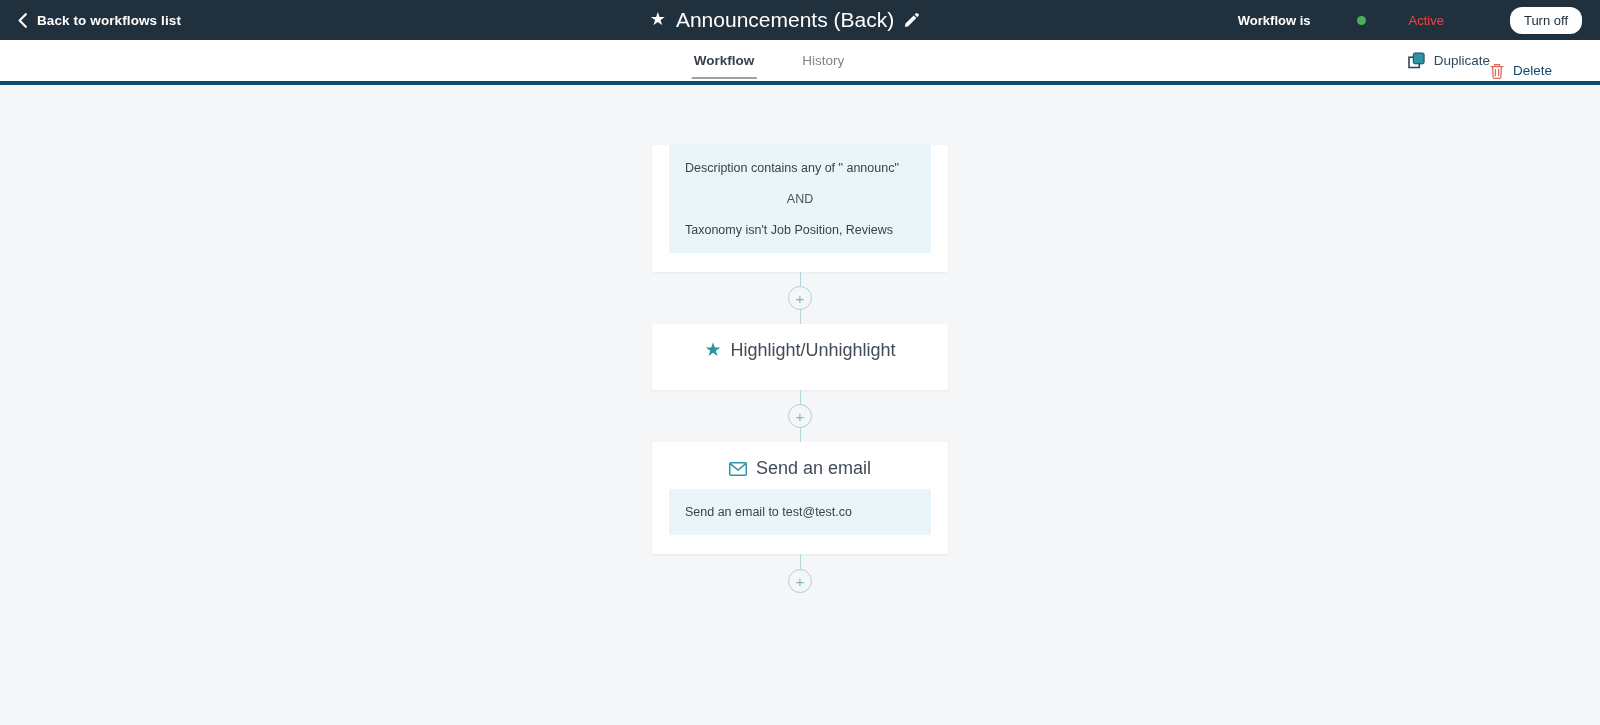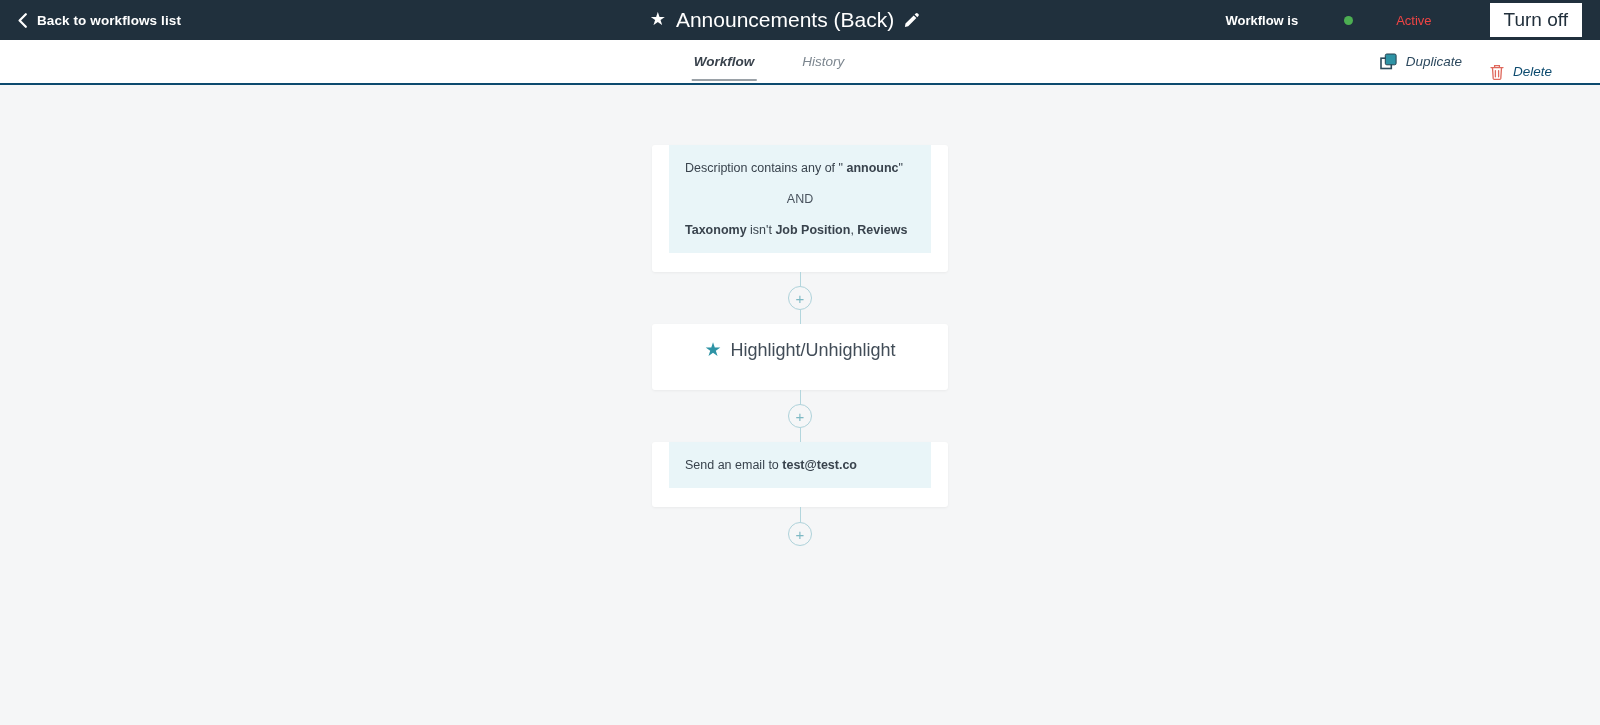--- a/index.html
+++ b/index.html
@@ -17,53 +17,53 @@
     position:absolute; left:calc(50% - 15px); top:50%; transform:translate(-50%,-50%);
     display:flex; align-items:center; gap:10px; font-size:21px; font-weight:400;
   }
   .title-star { font-size:18px; line-height:1; position:relative; top:-1px; }
   .edit-btn { display:flex; align-items:center; cursor:pointer; }
   .topbar-right { margin-left:auto; display:flex; align-items:center; font-size:13px;gap:36px; }
   .status-label { font-weight:700; }
   .status-dot { width:9px; height:9px; border-radius:50%; background:#4cae52; margin:0 7px 0 10px; }
   .status-value { color:#ef4444; }
   .turnoff-btn {
-    margin-left:22px; background:#fff; color:#22303c; border:none; border-radius:0;
-    padding:6px 14px; font-size:19px; font-family:inherit; cursor:pointer;
+    margin-left:30px; background:#fff; color:#22303c; border:none; border-radius:12px;
+    padding:6px 14px; font-size:13px; font-family:inherit; cursor:pointer;
   }
 
   
-  .tabbar { height:45px; background:#fff; border-bottom:2px solid #0c4a6e;
-    display:flex; align-items:center; position:relative;font-style:italic; }
+  .tabbar { height:45px; background:#fff; border-bottom:4px solid #0c4a6e;
+    display:flex; align-items:center; position:relative; }
   .tabs { position:absolute; left:calc(50% - 31px); transform:translateX(-50%);
     display:flex; height:100%; }
   .tab { padding:0 24px; display:flex; align-items:center; font-size:13.5px;
     color:#7b858e; position:relative; cursor:pointer; }
   .tab.active { color:#39424c; font-weight:700; }
   .tab.active::after { content:""; position:absolute; left:22px; right:22px;
     bottom:2px; height:2px; background:#9aa1a7; }
-  .tab-actions { margin-left:auto; display:flex; align-items:center; gap:28px;
+  .tab-actions { margin-left:auto; display:flex; align-items:center; 
     padding-right:48px; font-size:13.5px; }
   .action { display:flex; align-items:center; gap:9px; cursor:pointer; }
   .action-duplicate { color:#2e4a5f; }
   .action-delete { color:#0c4a6e;margin-top:20px; }
 
   
   .canvas { height:625px; padding-top:60px; background:#f5f6f7; }
   .card { width:296px; margin:0 auto; background:#fff; border-radius:3px;
     box-shadow:0 1px 3px rgba(0,0,0,.05); padding-bottom:19px; cursor:pointer; }
   .card-title { display:flex; align-items:center; justify-content:center; gap:9px;
     padding:16px 0 10px; font-size:18px; color:#414c57; }
   .card-title .icon { display:flex; align-items:center; }
   .step-star { color:#2e93a5; font-size:19px; line-height:1; position:relative; top:-1px; }
   .cond-box { margin:0 17px; padding:15px 16px; background:#e9f5f8;
     font-size:12.5px; color:#39434d; display:flex; flex-direction:column; gap:15px; }
   .cond-line { line-height:16px; }
   .cond-op { text-align:center; color:#49535e; }
-  .b { font-weight:700; }
+  .b { font-weight:400; }
 
   .connector { display:flex; flex-direction:column; align-items:center; }
   .cline { width:1px; height:14px; background:#b3d6dd; }
   .plus-circle { width:24px; height:24px; border:1px solid #aed2da; border-radius:50%;
     display:flex; align-items:center; justify-content:center; color:#7eb9c4;
     font-size:15px; line-height:1; cursor:pointer; background:transparent; }
 </style>
 </head>
 <body>
 
@@ -147,20 +147,29 @@
     </div>
   </section>
 
   <div class="connector">
     <div class="cline"></div>
     <div class="plus-circle">+</div>
     <div class="cline"></div>
   </div>
 
   <section class="card">
+    <div class="card-title">
+      <span class="icon">
+        <svg width="18" height="14" viewBox="0 0 18 14">
+            <rect x="0.75" y="0.75" width="16.5" height="12.5" rx="1" fill="none" stroke="#2e93a5" stroke-width="1.5"></rect>
+            <path d="M1.2 1.6 L9 8 L16.8 1.6" fill="none" stroke="#2e93a5" stroke-width="1.5"></path>
+          </svg>
+      </span>
+      <span>Send an email</span>
+    </div>
     <div class="cond-box">
       <div class="cond-line"><span>Send an email to </span><span class="b">test@test.co</span></div>
     </div>
   </section>
 
   <div class="connector">
     <div class="cline" style="height:15px;"></div>
     <div class="plus-circle">+</div>
   </div>
 

